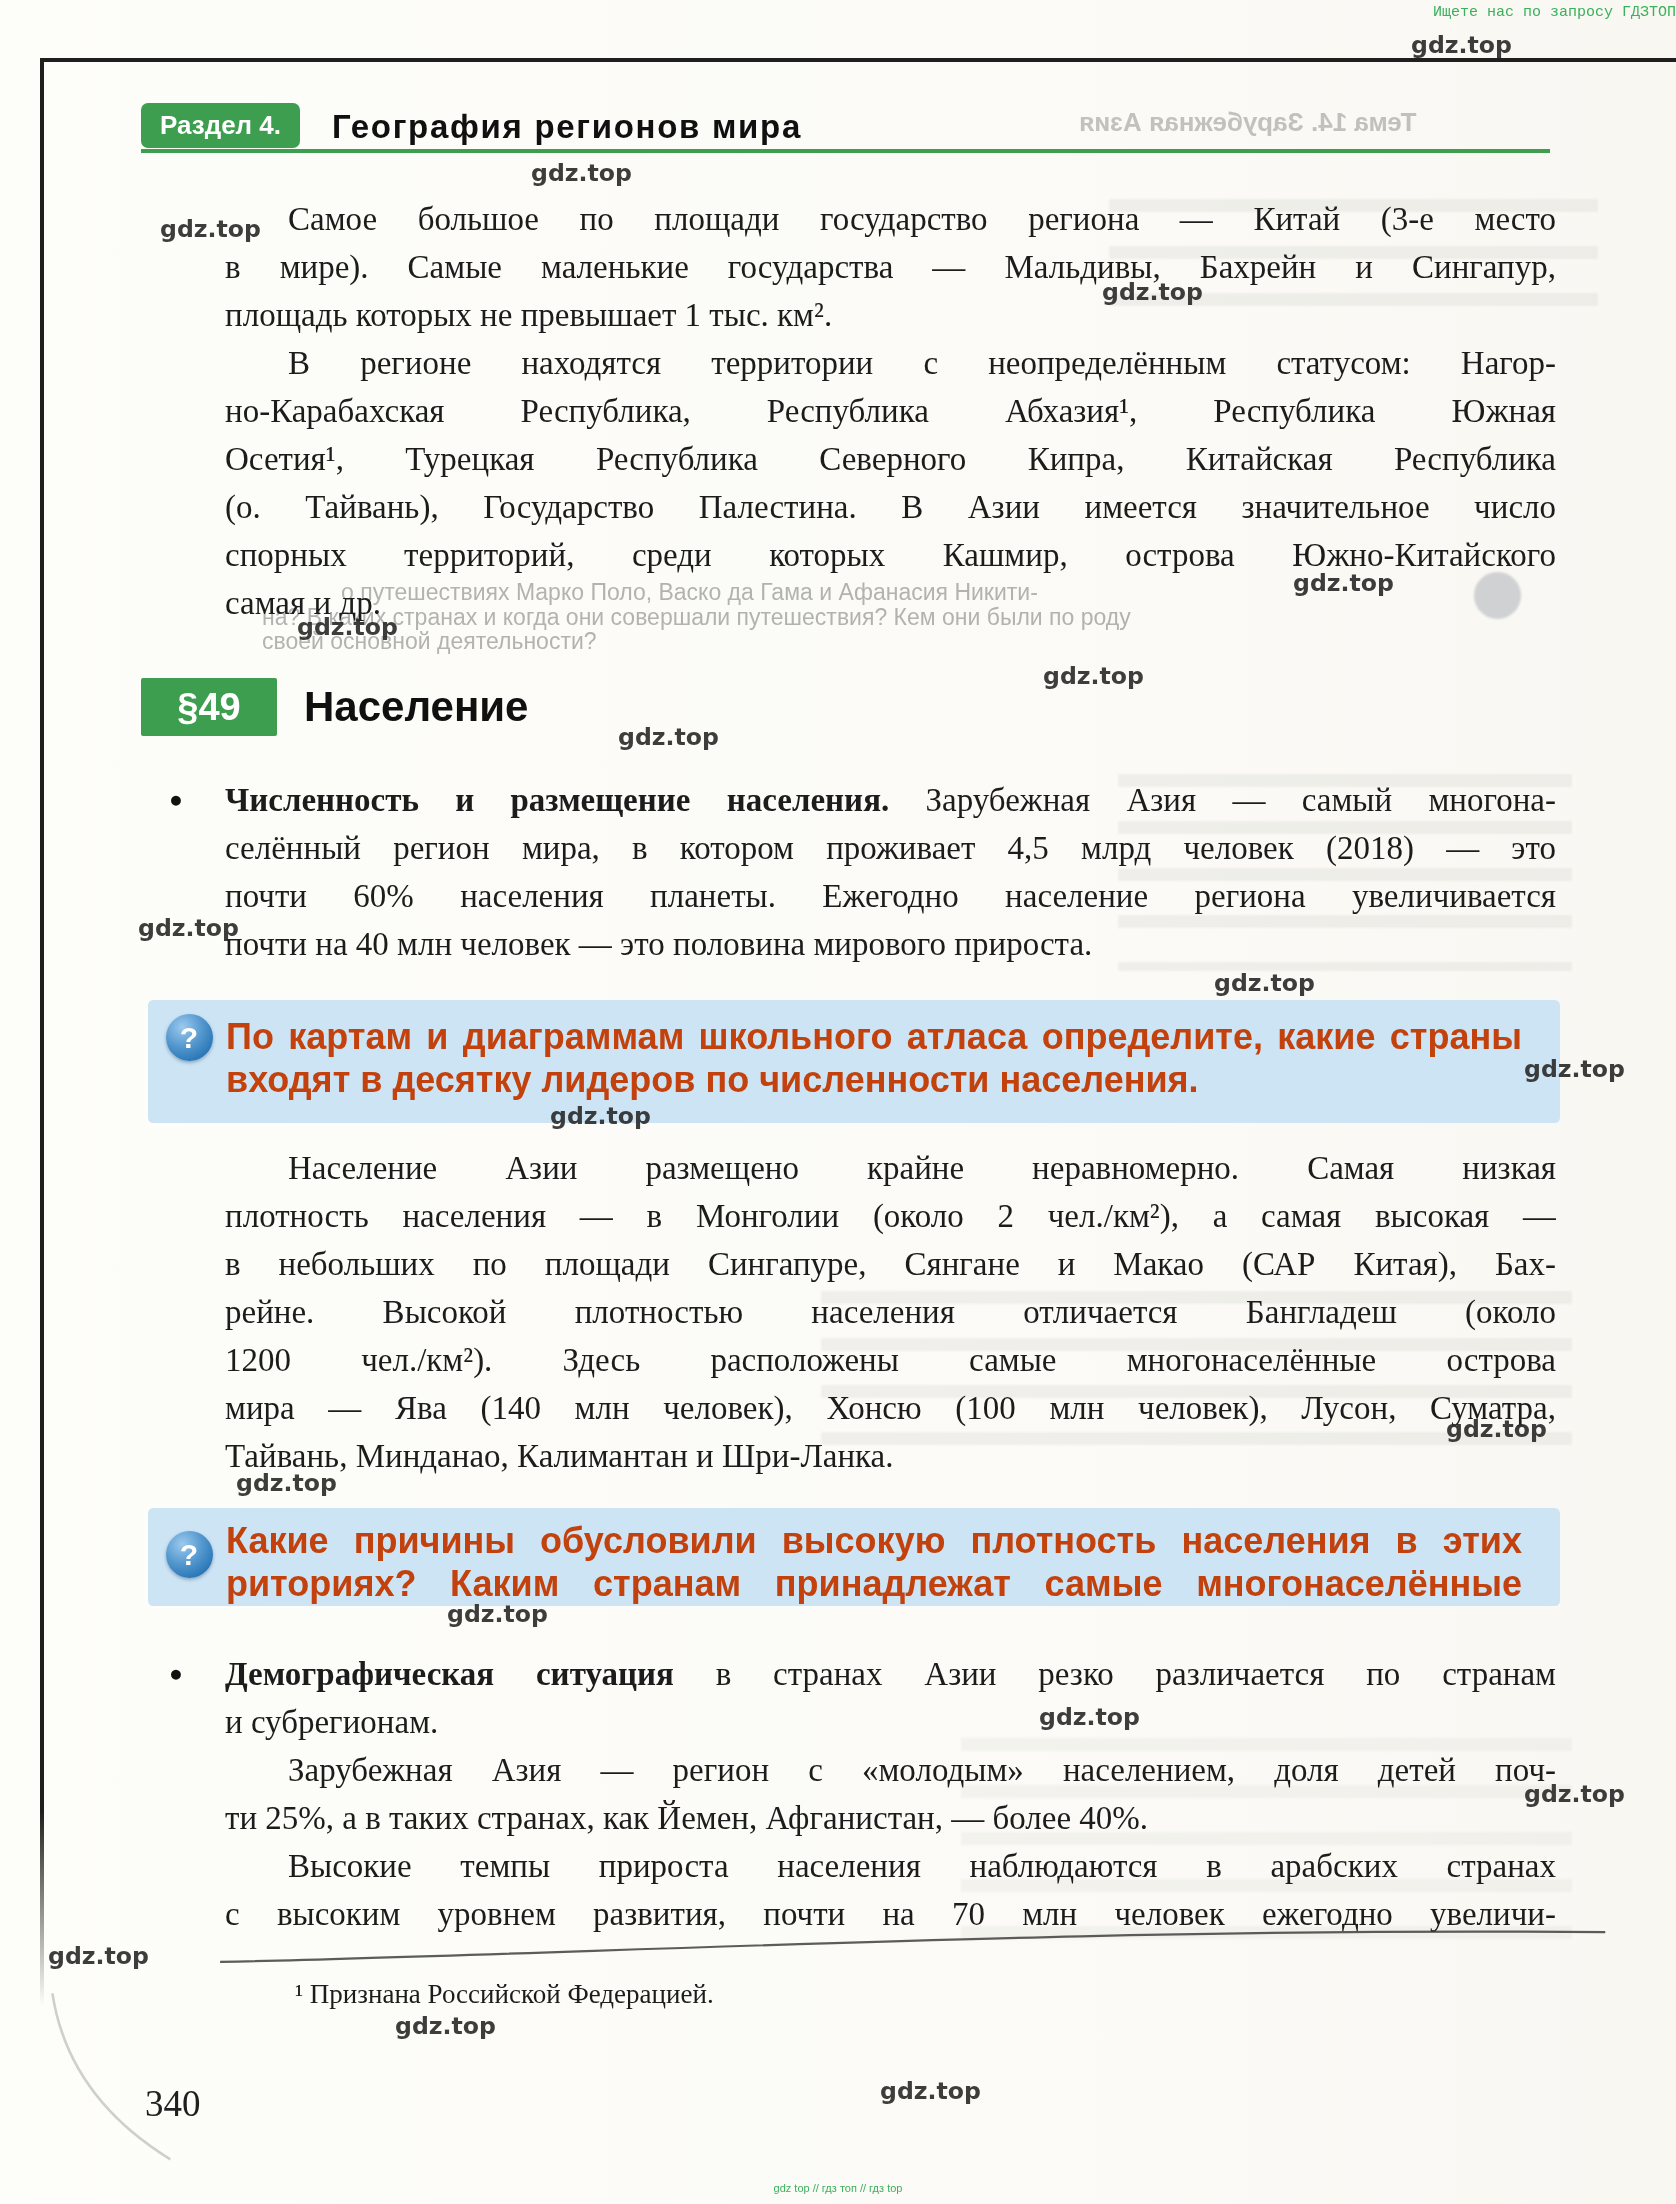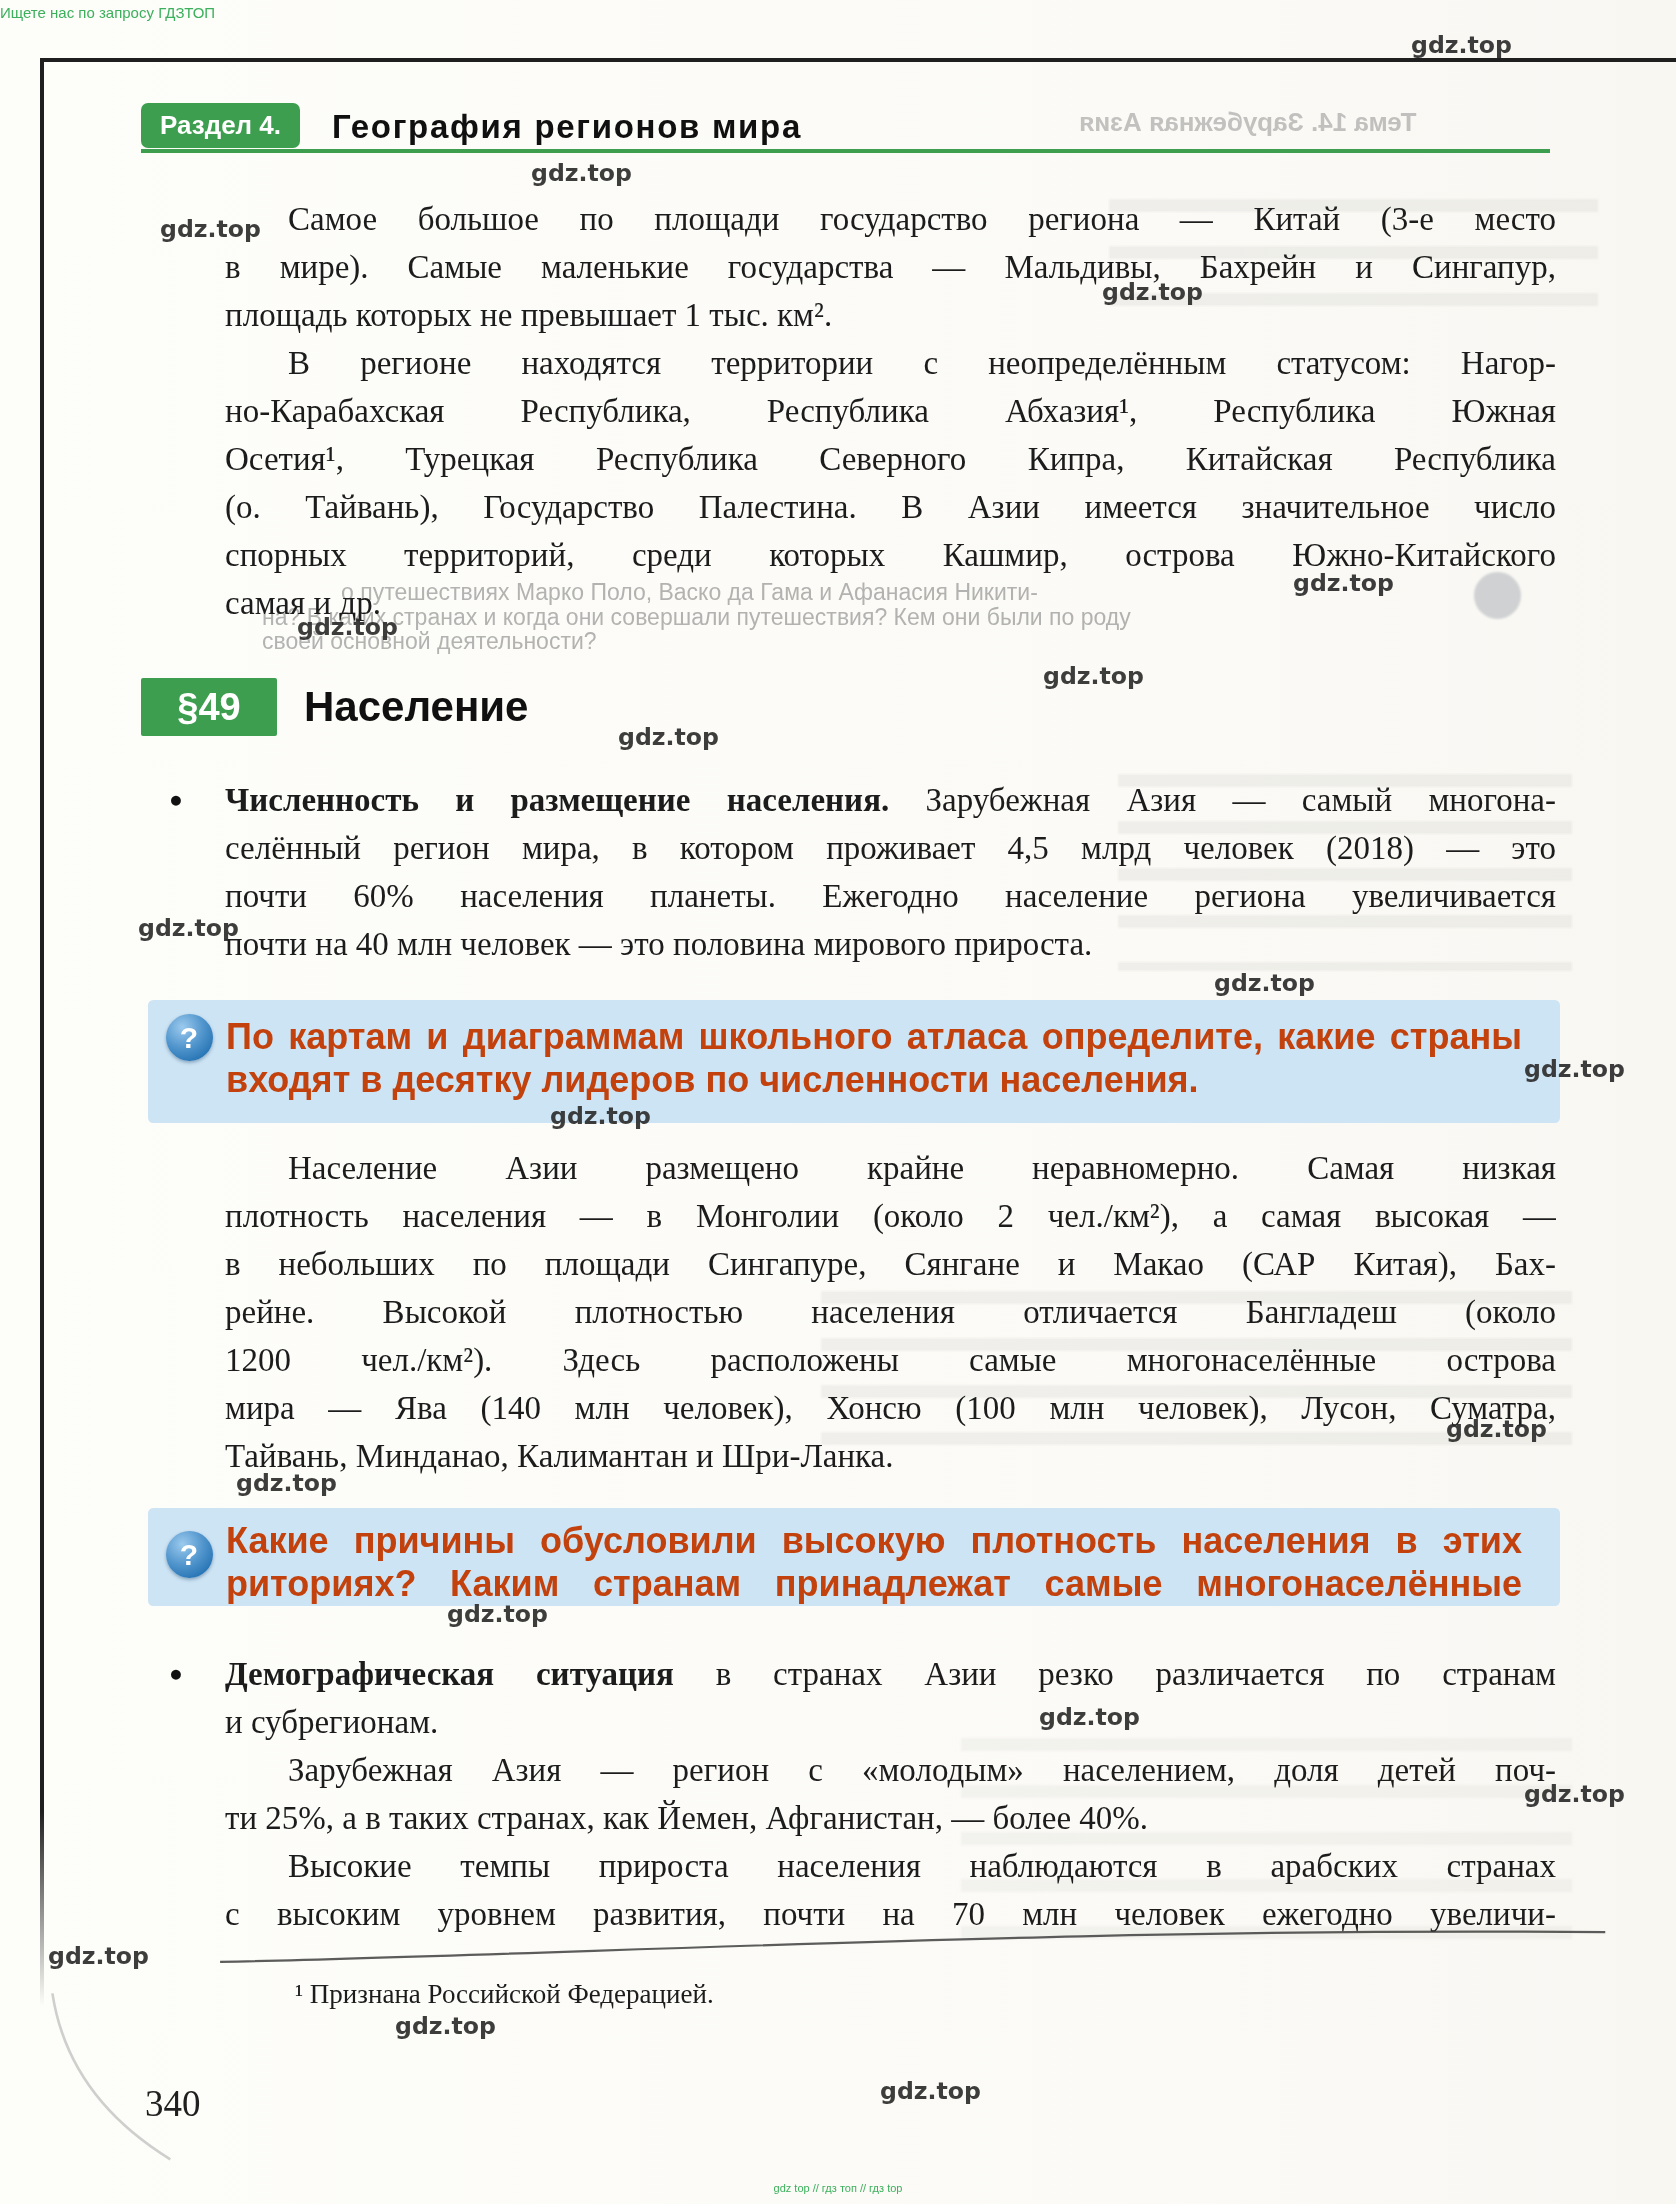--- a/index.html
+++ b/index.html
@@ -9,22 +9,22 @@
     background:linear-gradient(90deg,#fdfdfa 0%,#fbfaf6 70%,#f8f7f2 100%);
     overflow:hidden;
     font-family:"Liberation Serif", serif;
     color:#1c1c1c;
   }
   
   .scan-top { position:absolute; left:40px; top:58px; width:1636px; height:4.4px; background:#1f1f1f; }
   .scan-left { position:absolute; left:40px; top:58px; width:4.4px; height:1948px;
     background:linear-gradient(to bottom,#1f1f1f 0%,#1f1f1f 90%,rgba(31,31,31,0) 100%); }
   
-  .banner-top { position:absolute; top:3.5px; left:0; width:100%; text-align:left;
-    font-family:Liberation Sans, sans-serif; font-size:15px; color:#3cb05c; }
+  .banner-top { position:absolute; top:3.5px; left:0; width:100%; text-align:right;
+    font-family:Liberation Mono, monospace; font-size:15px; color:#3cb05c; }
   .banner-bottom { position:absolute; top:2182px; left:0; width:100%; text-align:center;
     font-family:"Liberation Sans",sans-serif; font-size:11px; color:#3cb05c; }
   
   .wm { position:absolute; font-family:"DejaVu Sans",sans-serif; font-size:23.6px; font-weight:600;
     color:#2d2d2d; opacity:.92; white-space:nowrap; z-index:30; }
   
   .hdr-badge { position:absolute; left:141px; top:103px; width:159px; height:45px;
     background:#3e9e4f; border-radius:7px; color:#ffffff;
     font-family:"Liberation Sans",sans-serif; font-weight:bold; font-size:26px;
     display:flex; align-items:center; justify-content:center; z-index:5; }

